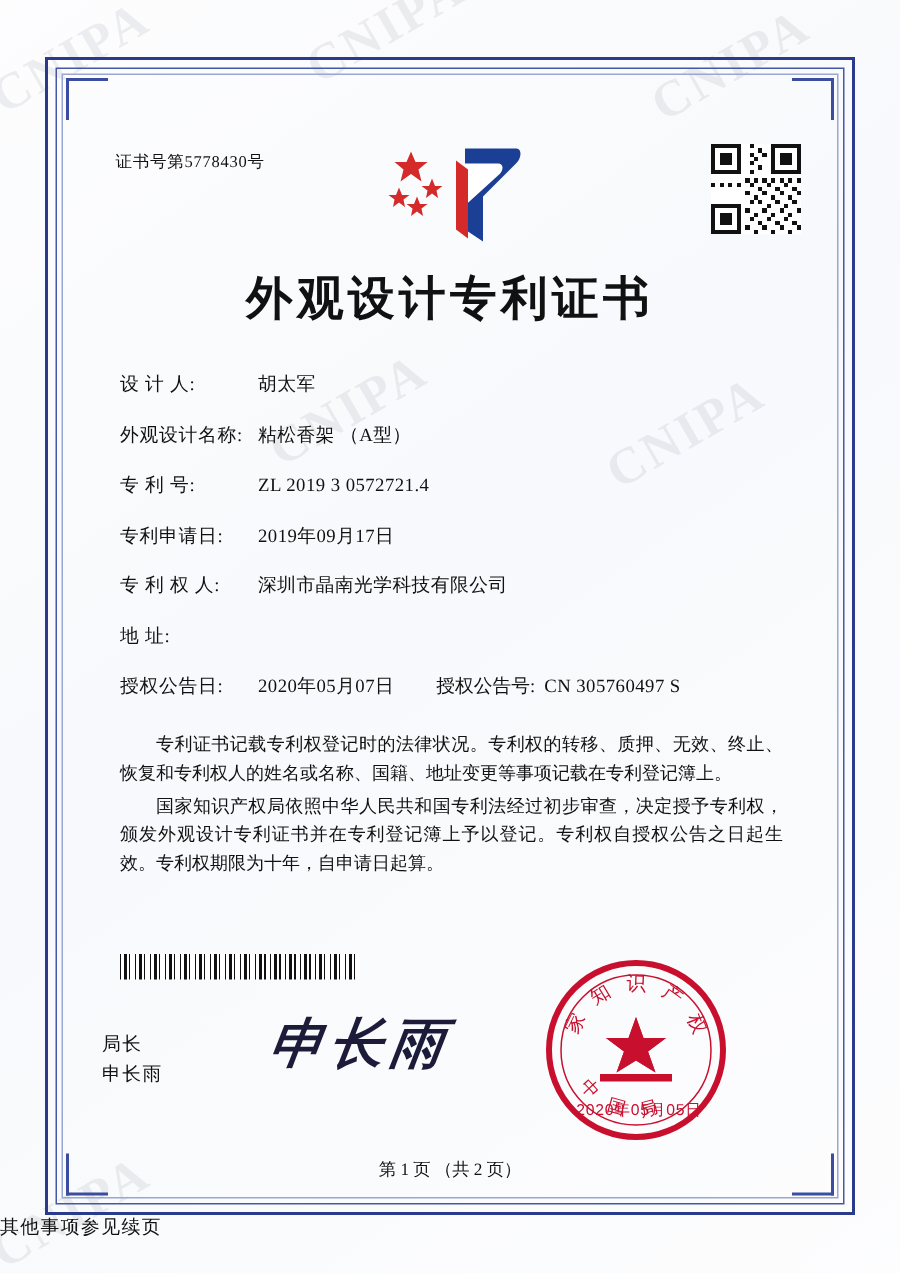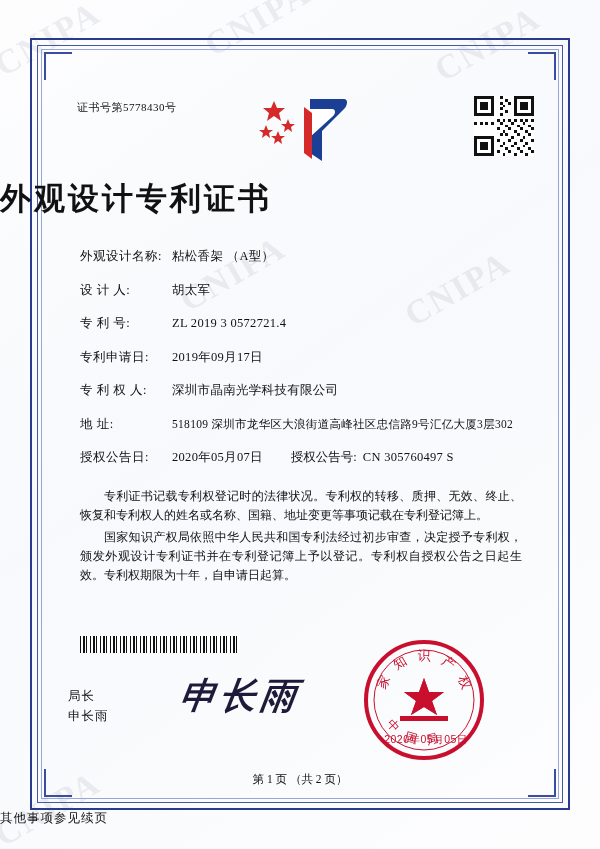--- a/index.html
+++ b/index.html
@@ -90,21 +90,21 @@
   .qr {
     position: absolute;
     right: 66px; top: 96px;
     width: 60px; height: 60px;
   }
 
   .title {
     position: absolute;
     left: 0; right: 0;
     top: 178px;
-    text-align: left;
+    text-align: center;
     font-size: 31px;
     font-weight: bold;
     letter-spacing: 3px;
     color: #111;
     font-family: "DejaVu Serif", serif;
   }
 
   
   .fields {
     position: absolute;
@@ -332,42 +332,41 @@
       <rect x="16" y="19" width="1" height="1"></rect>
         <rect x="18" y="20" width="1" height="1"></rect>
       <rect x="20" y="19" width="1" height="1"></rect>
     </g>
   </svg>
 
   <div class="title">外观设计专利证书</div>
 
   <div class="fields">
     <div class="row">
+      <span class="lbl">设 计 人:</span>
+      <span class="val">胡太军</span>
+    </div>
+    <div class="row">
       <span class="lbl">外观设计名称:</span>
       <span class="val">粘松香架 （A型）</span>
     </div>
     <div class="row">
-      <span class="lbl">设 计 人:</span>
-      <span class="val">胡太军</span>
-    </div>
-    <div class="row">
       <span class="lbl">专 利 号:</span>
       <span class="val">ZL 2019 3 0572721.4</span>
     </div>
     <div class="row">
       <span class="lbl">专利申请日:</span>
       <span class="val">2019年09月17日</span>
     </div>
     <div class="row">
       <span class="lbl">专 利 权 人:</span>
       <span class="val">深圳市晶南光学科技有限公司</span>
     </div>
     <div class="row">
       <span class="lbl">地 址:</span>
-      <span class="val small-val">518109 深圳市龙华区大浪街道高峰社区忠信路9号汇亿大厦3层302</span>
     </div>
     <div class="row two">
       <span class="lbl">授权公告日:</span>
       <span class="val">2020年05月07日</span>
       <span class="lbl2">授权公告号:</span>
       <span class="val">CN 305760497 S</span>
     </div>
   </div>
 
   <div class="paras">

